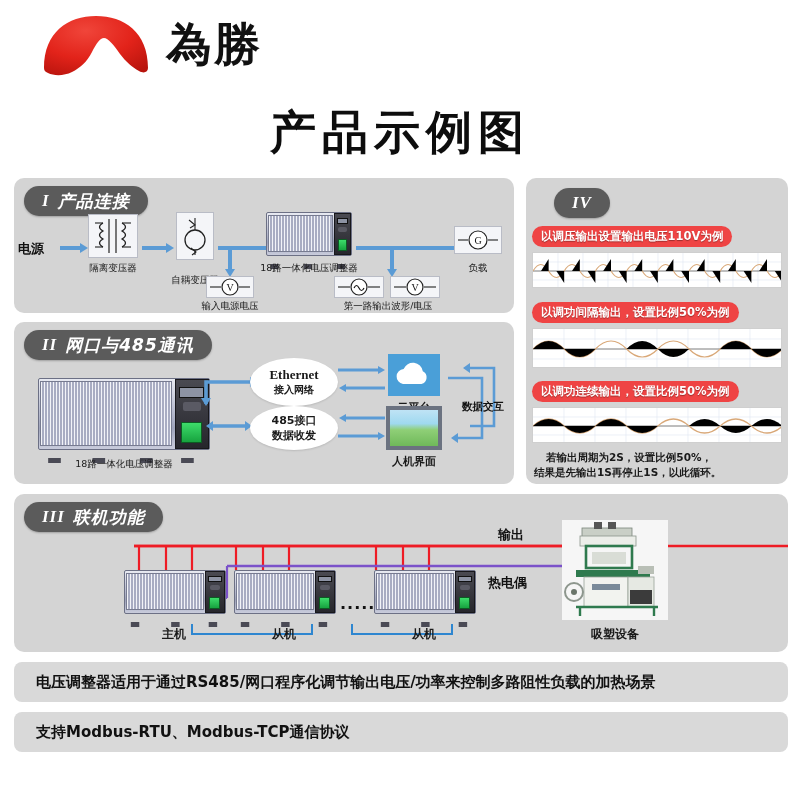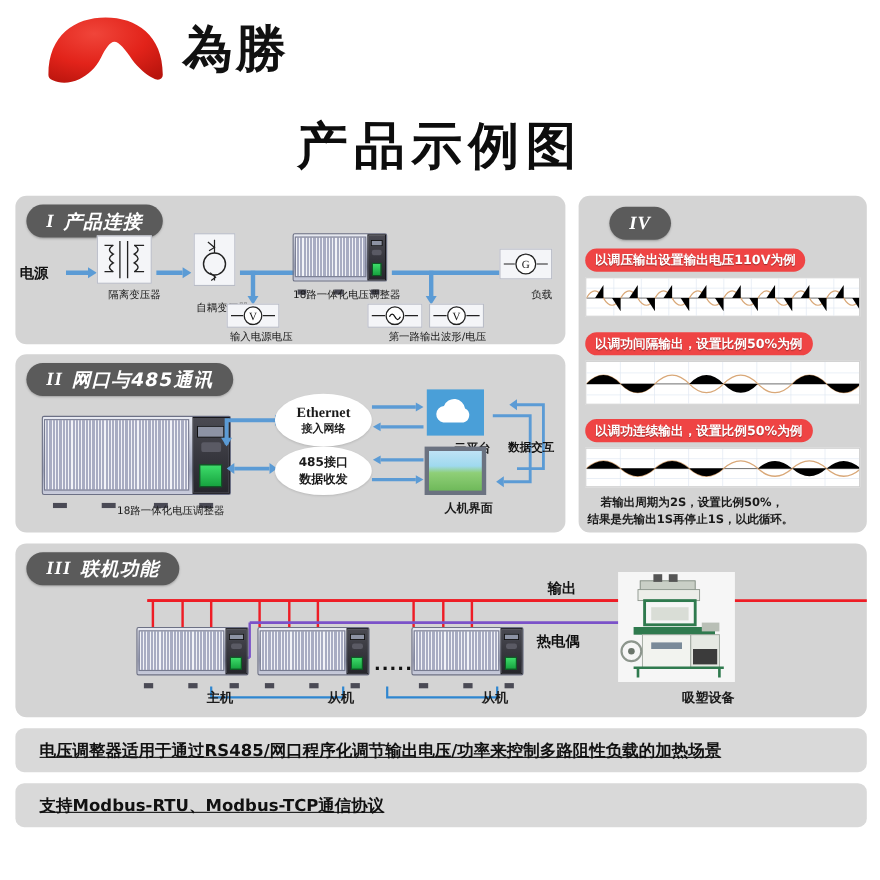--- a/index.html
+++ b/index.html
@@ -34,21 +34,21 @@
   .sec-pill {
     position: absolute; background: #5b5b5b; color: #fff;
     border-radius: 16px; font-weight: bold; font-style: italic;
     display: flex; align-items: center; gap: 8px;
     padding: 0 18px; height: 30px; font-size: 17px;
     letter-spacing: 1px; box-shadow: 0 1px 2px rgba(0,0,0,.25);
     font-family: "DejaVu Sans", "Liberation Sans", sans-serif;
   }
   .sec-num { font-family: "Liberation Serif", serif; font-weight: bold; font-style: italic; }
 
-  .cap-label { position: absolute; font-size: 9.5px; color: #1a1a1a; text-align: right;
+  .cap-label { position: absolute; font-size: 9.5px; color: #1a1a1a; text-align: center;
                font-family: "DejaVu Sans", "Liberation Sans", sans-serif; white-space: nowrap; }
 
   
   .device { position: absolute; }
   .dev-body {
     position: absolute; left: 0; top: 0; width: 100%; height: 100%;
     background: linear-gradient(180deg,#e8eaf2 0%,#b9bdd0 45%,#9fa4bb 70%,#c9ccdc 100%);
     border: 1px solid #6c7085; border-radius: 2px;
   }
   .fins {
@@ -104,21 +104,20 @@
   .cloud-tile { position: absolute; background: #4a9fd8; }
   .hmi-tile { position: absolute; background: #6b7280; padding: 4px; }
   .hmi-screen { width: 100%; height: 100%;
     background: linear-gradient(180deg,#bfe3f5 0%,#9fd9ef 38%,#8fcf77 55%,#6fb95a 100%); }
 
   .footer-bar {
     position: absolute; background: #d9d9d9; border-radius: 8px;
     display: flex; align-items: center; padding-left: 22px;
     font-size: 15px; color: #111; font-weight: bold;
     font-family: "DejaVu Sans", "Liberation Sans", sans-serif;
-    text-decoration: underline;
   }
   .equip-photo { position: absolute; background: #f7f7f7; overflow: hidden; }
 </style>
 </head>
 <body>
 
 <div class="page">
 
   <div class="brand">
     <div class="logo-mark">

